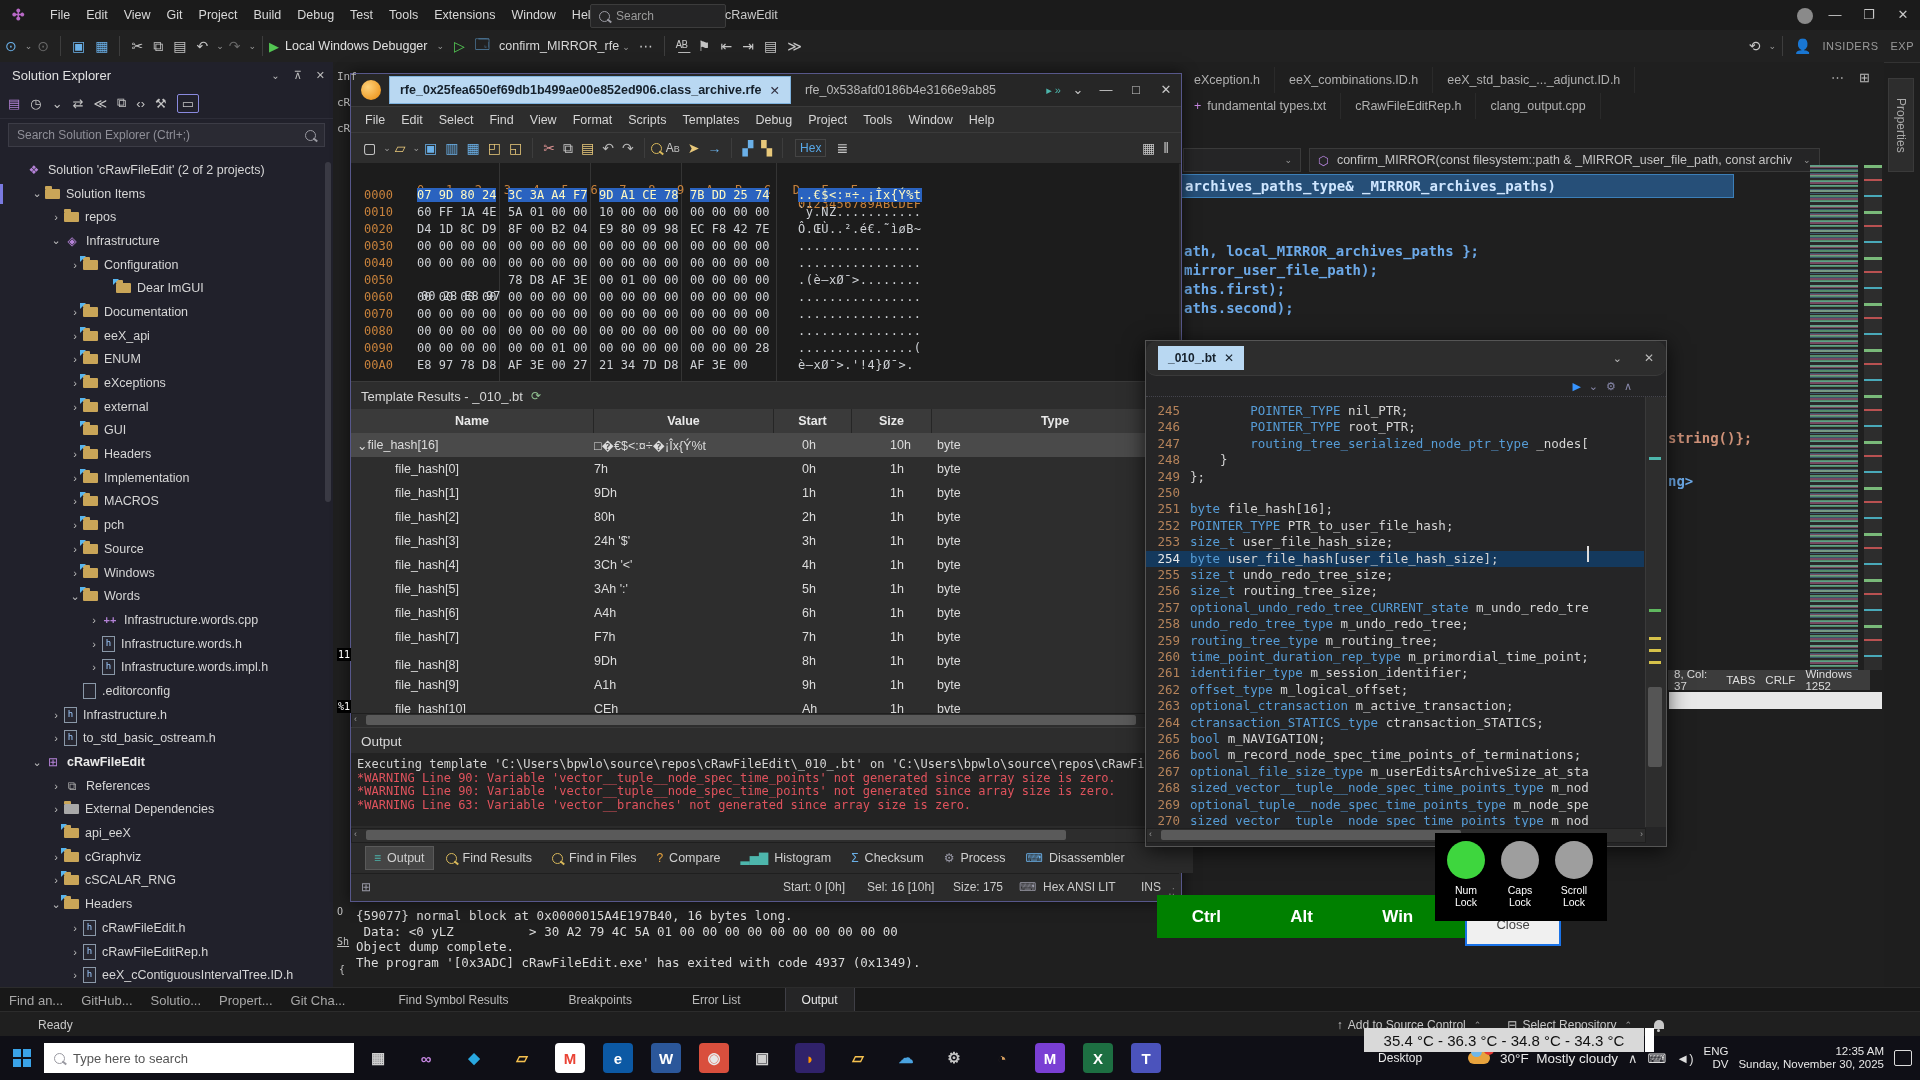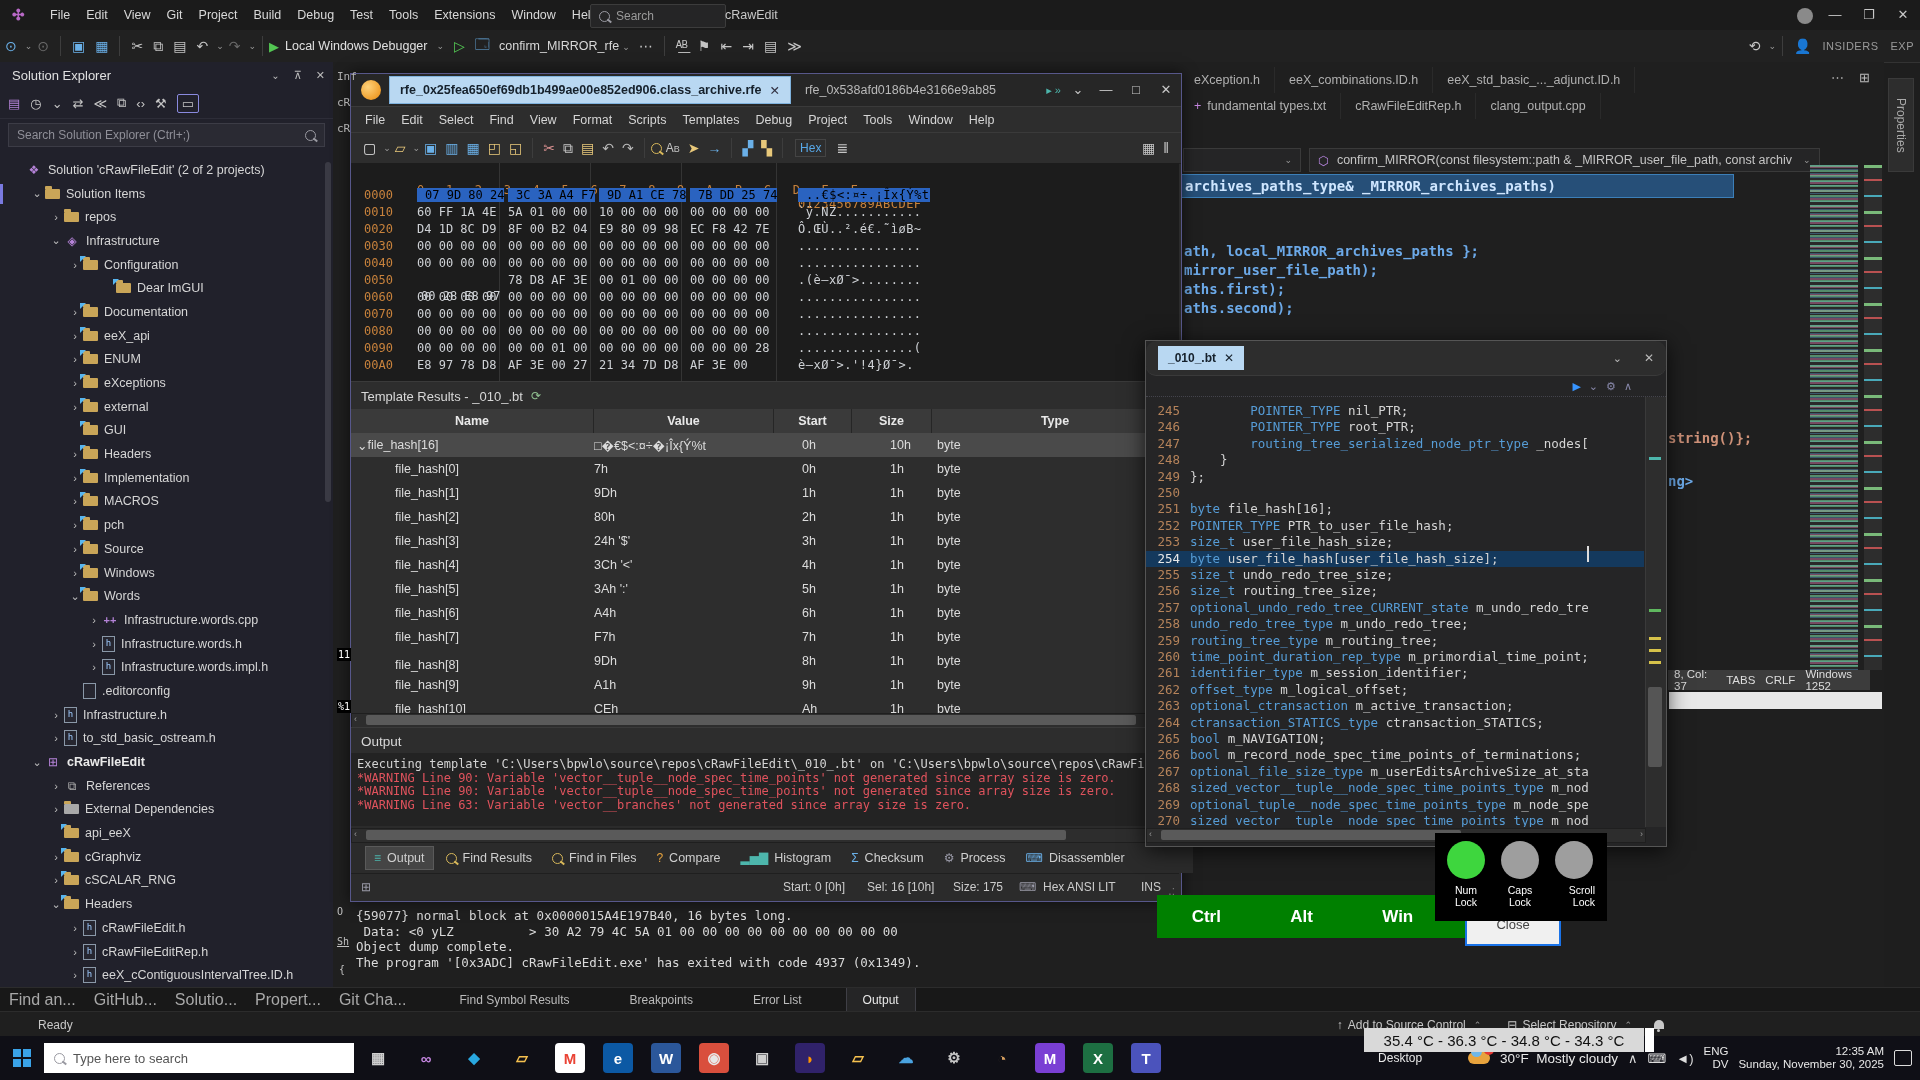--- a/index.html
+++ b/index.html
@@ -67,21 +67,21 @@
   #e010-toolbar .ti{margin:0 4px;font-size:14px;}
   .hexlbl{color:#57a8e8;font-size:12px;border:1px solid #444;padding:1px 4px;margin:0 6px;}
   
   #hex{position:absolute;left:0;top:89px;width:828px;height:291px;background:#1c1c1c;}
   .hexhead{position:absolute;left:0;top:6px;width:100%;font-size:12px;color:#c8823c;}
   .hexrow{position:absolute;width:100%;font-size:12px;color:#cfd2d6;height:17px;}
   .hexrow .off{position:absolute;left:13px;color:#c8823c;}
   .hexrow .g{position:absolute;}
   .hexrow .ascii{position:absolute;left:447px;letter-spacing:.5px;}
   .gsep{position:absolute;top:0;width:1px;height:100%;background:#343434;}
-  .hl{background:#2a63c0;color:#000000;padding-left:8px;}
+  .hl{background:#2a63c0;color:#fef9c3;}
   
   #tpl-title{position:absolute;left:0;top:307px;width:828px;height:28px;background:#2d2d2d;border-top:1px solid #3a3a3a;
              display:flex;align-items:center;padding-left:10px;font-size:13px;color:#d8d8d8;}
   #tpl-header{position:absolute;left:0;top:335px;width:828px;height:24px;background:#3a3a3a;display:flex;font-size:12.5px;font-weight:bold;color:#e8e8e8;}
   .th{border-right:1px solid #262626;display:flex;align-items:center;justify-content:center;}
   #tpl-rows{position:absolute;left:0;top:359px;width:828px;height:280px;overflow:hidden;background:#2d2d2d;}
   .tr0{position:absolute;width:100%;height:24px;display:flex;align-items:center;font-size:12.5px;color:#dcdcdc;}
   .tr0.sel{background:#4a4a4a;}
   .tr0 .c-name{flex:none;width:243px;display:flex;align-items:center;}
   .tr0 .c-val{flex:none;width:180px;}
@@ -138,21 +138,21 @@
   .cl.cur{background:#14395d;} .cl.cur .ln{color:#e8e8e8;}
   #fw-anno{position:absolute;right:0;top:56px;width:20px;height:430px;background:#2d2d2d;border-left:1px solid #3a3a3a;}
   .mark{position:absolute;left:3px;width:12px;height:3px;}
 
   
   #vs-console{left:333px;top:900px;width:1551px;height:87px;background:#1f1f1f;}
   .conline{font-family:"DejaVu Sans Mono",monospace;font-size:12.5px;color:#dadada;height:15.5px;line-height:15.5px;white-space:pre;}
   #bottom-tabs{left:0;top:987px;width:1920px;height:24px;background:#181818;border-top:1px solid #2c2c2c;display:flex;align-items:center;}
   .btab{font-size:12px;color:#bbb;padding:0 16px;height:100%;display:flex;align-items:center;white-space:nowrap;}
   .btab.active{background:#252526;border-left:1px solid #3f3f46;border-right:1px solid #3f3f46;color:#e8e8e8;}
-  .stab{font-size:16px;color:#a8a8a8;padding:0 9px;white-space:nowrap;}
+  .stab{font-size:13px;color:#a8a8a8;padding:0 9px;white-space:nowrap;}
   #statusrow{left:0;top:1011px;width:1920px;height:25px;background:#1f1f1f;border-top:1px solid #2c2c2c;display:flex;align-items:center;}
   .srt{font-size:12px;color:#c8c8c8;display:flex;align-items:center;gap:5px;white-space:nowrap;}
   .bell{width:10px;height:9px;background:#c8c8c8;border-radius:5px 5px 0 0;position:relative;}
   .bell::after{content:'';position:absolute;left:3px;bottom:-3px;width:3px;height:3px;border-radius:50%;background:#c8c8c8;}
 
   
   #greenbar{left:1157px;top:895px;width:398px;height:43px;background:#008000;z-index:40;display:flex;align-items:center;justify-content:space-around;}
   #greenbar span{color:#fff;font-weight:bold;font-size:17px;}
   #closebtn{left:1465px;top:902px;width:92px;height:40px;background:#f0f0f0;border:2px solid #1a73e8;z-index:41;
             display:flex;align-items:center;justify-content:center;font-size:13px;color:#444;}
@@ -911,21 +911,21 @@
       <div class="lockcell" style="left: 10px;">
         <div class="lockdot" style="background: rgb(62, 214, 62);"></div>
         <div class="locklbl">Num
 Lock</div>
       </div>
       <div class="lockcell" style="left: 64px;">
         <div class="lockdot" style="background: rgb(158, 158, 158);"></div>
         <div class="locklbl">Caps
 Lock</div>
       </div>
-      <div class="lockcell" style="left: 118px; text-align: right;">
+      <div class="lockcell" style="left: 118px;">
         <div class="lockdot" style="background: rgb(158, 158, 158);"></div>
         <div class="locklbl">Scroll
 Lock</div>
       </div>
     </div>
   <div class="abs" id="temps">35.4 °C - 36.3 °C - 34.8 °C - 34.3 °C</div>
   <div class="abs" id="temps-side"></div>
 
   <div class="abs" id="taskbar">
     <span id="start">

